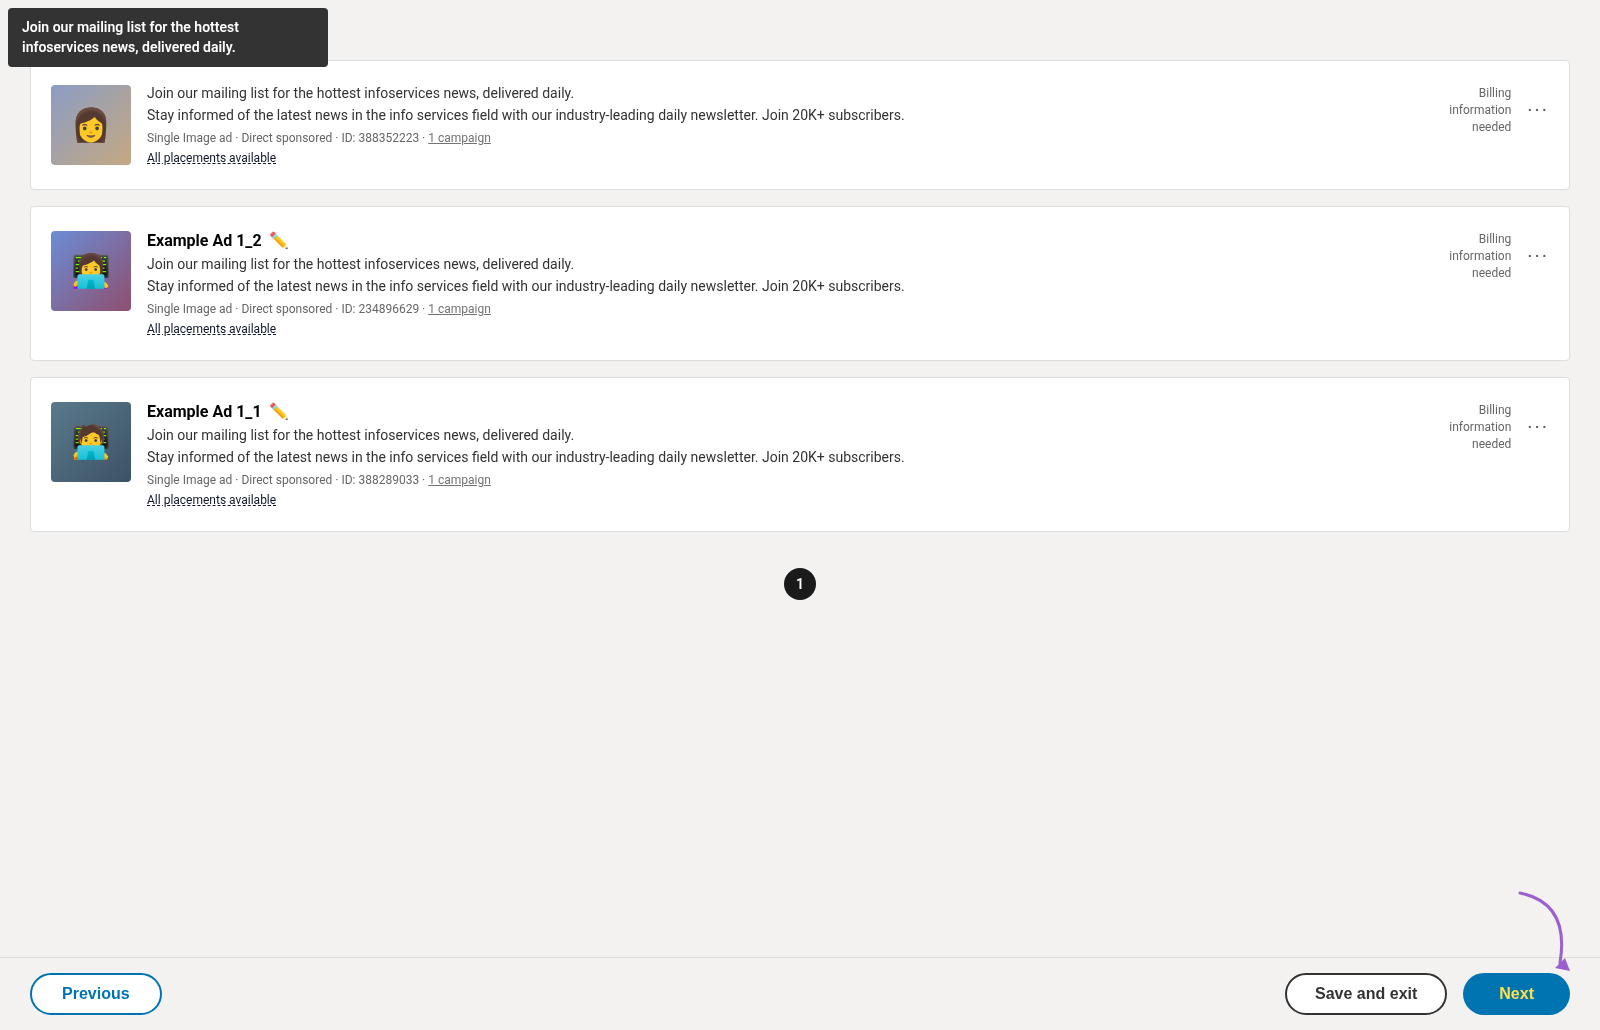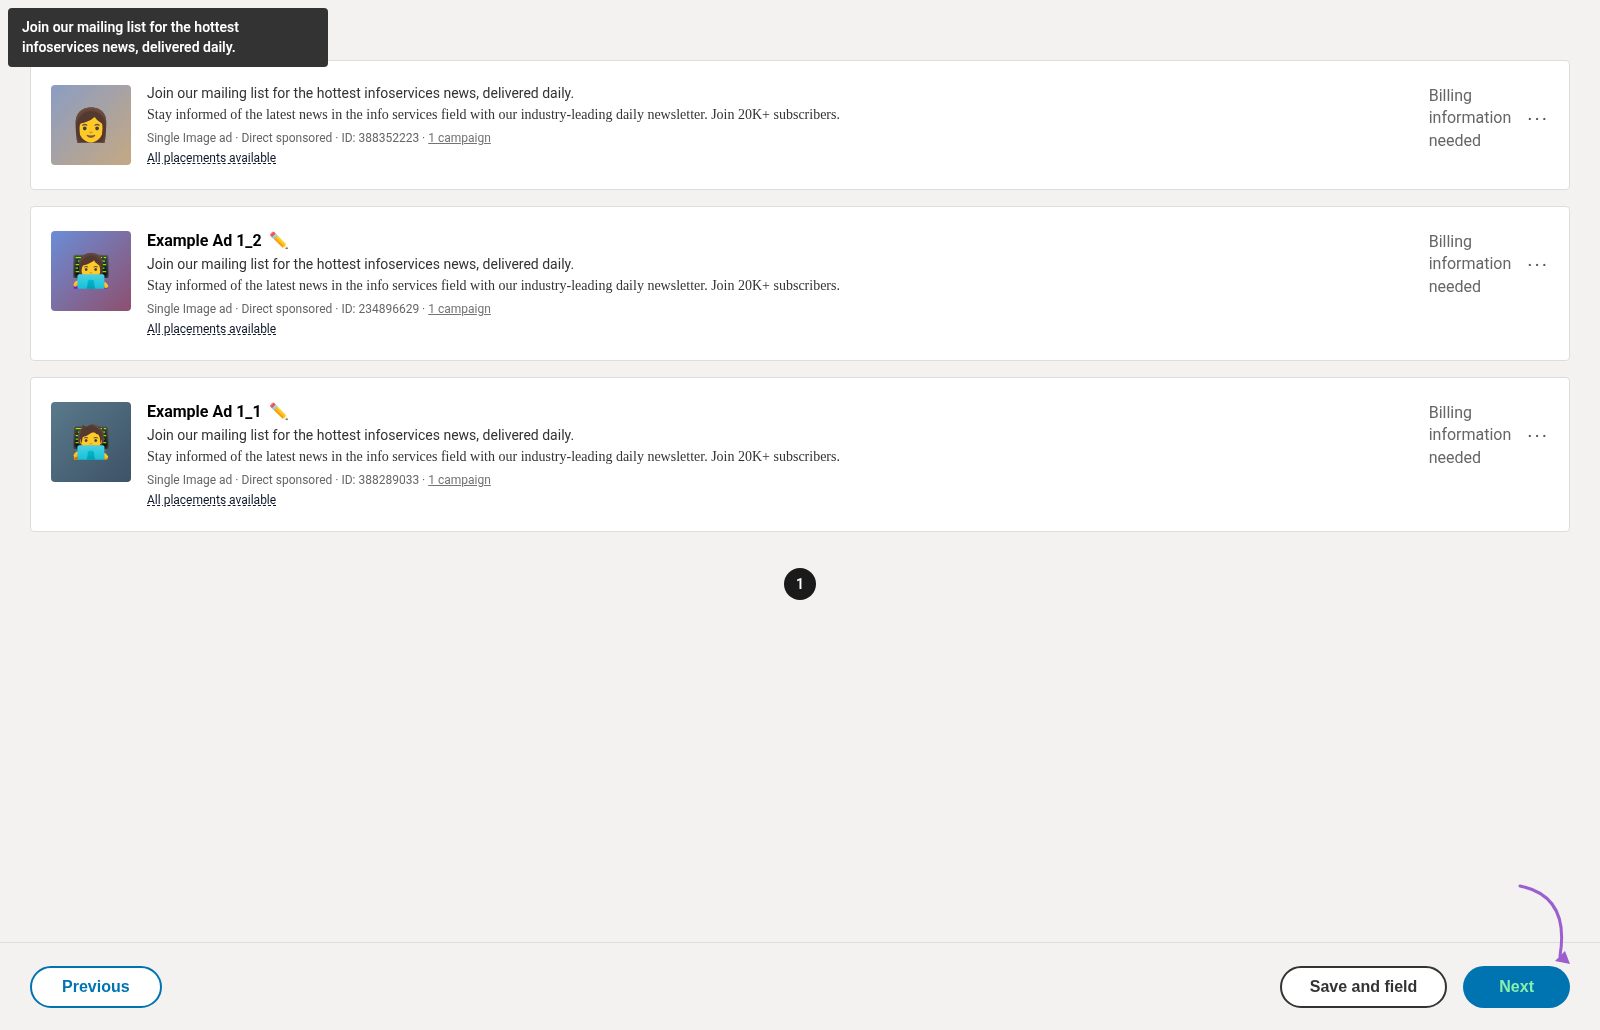--- a/index.html
+++ b/index.html
@@ -83,21 +83,20 @@
     .ad-headline {
       font-size: 14px;
       color: #333;
       margin-bottom: 6px;
     }
 
     .ad-description {
       font-size: 14px;
       color: #333;
       margin-bottom: 8px;
-      font-family: Liberation Serif, serif;
     }
 
     .ad-meta {
       font-size: 12px;
       color: #666;
       margin-bottom: 6px;
     }
 
     .ad-meta-link {
       color: #737373;
@@ -116,23 +115,23 @@
 
     .ad-right {
       display: flex;
       align-items: center;
       gap: 16px;
       flex-shrink: 0;
       margin-left: 20px;
     }
 
     .billing-needed {
-      font-size: 16px;
+      font-size: 12px;
       color: #666;
-      text-align: left;
+      text-align: right;
       line-height: 1.4;
     }
 
     .more-options {
       font-size: 20px;
       color: #555;
       cursor: pointer;
       letter-spacing: 2px;
     }
 
@@ -158,21 +157,21 @@
     }
 
     
     .footer {
       background: #f3f2f0;
       border-top: 1px solid #ddd;
       padding: 16px 30px;
       display: flex;
       align-items: center;
       justify-content: space-between;
-      height: 88px;
+      height: 73px;
     }
 
     .btn-previous {
       background: #fff;
       color: #0073b1;
       border: 2px solid #0073b1;
       border-radius: 24px;
       padding: 10px 30px;
       font-size: 16px;
       font-weight: 600;
@@ -192,21 +191,21 @@
       border: 2px solid #333;
       border-radius: 24px;
       padding: 10px 28px;
       font-size: 16px;
       font-weight: 600;
       cursor: pointer;
     }
 
     .btn-next {
       background: #0073b1;
-      color: #86efac;
+      color: #fde047;
       border: none;
       border-radius: 24px;
       padding: 12px 36px;
       font-size: 16px;
       font-weight: 700;
       cursor: pointer;
     }
 
     
     .person-1 { background: linear-gradient(135deg, #8b9dc3 0%, #c5a882 100%); }
@@ -329,21 +328,21 @@
   <div class="pagination">
     <div class="page-badge">1</div>
   </div>
 
 </div>
 
 <div class="footer">
   <button class="btn-previous">Previous</button>
 
   <div class="footer-right">
-    <button class="btn-save-exit">Save and field</button>
+    <button class="btn-save-exit">Save and exit</button>
 
     <div style="position: relative;">
       <svg style="position: absolute; top: -90px; right: -10px; pointer-events: none;" width="80" height="100" viewBox="0 0 80 100">
         <path d="M 20 10 Q 70 20 60 80" stroke="#9b5fcf" stroke-width="3" fill="none" stroke-linecap="round"></path>
         <polygon points="55,85 65,75 70,88" fill="#9b5fcf"></polygon>
       </svg>
       <button class="btn-next">Next</button>
     </div>
   </div>
 </div>

